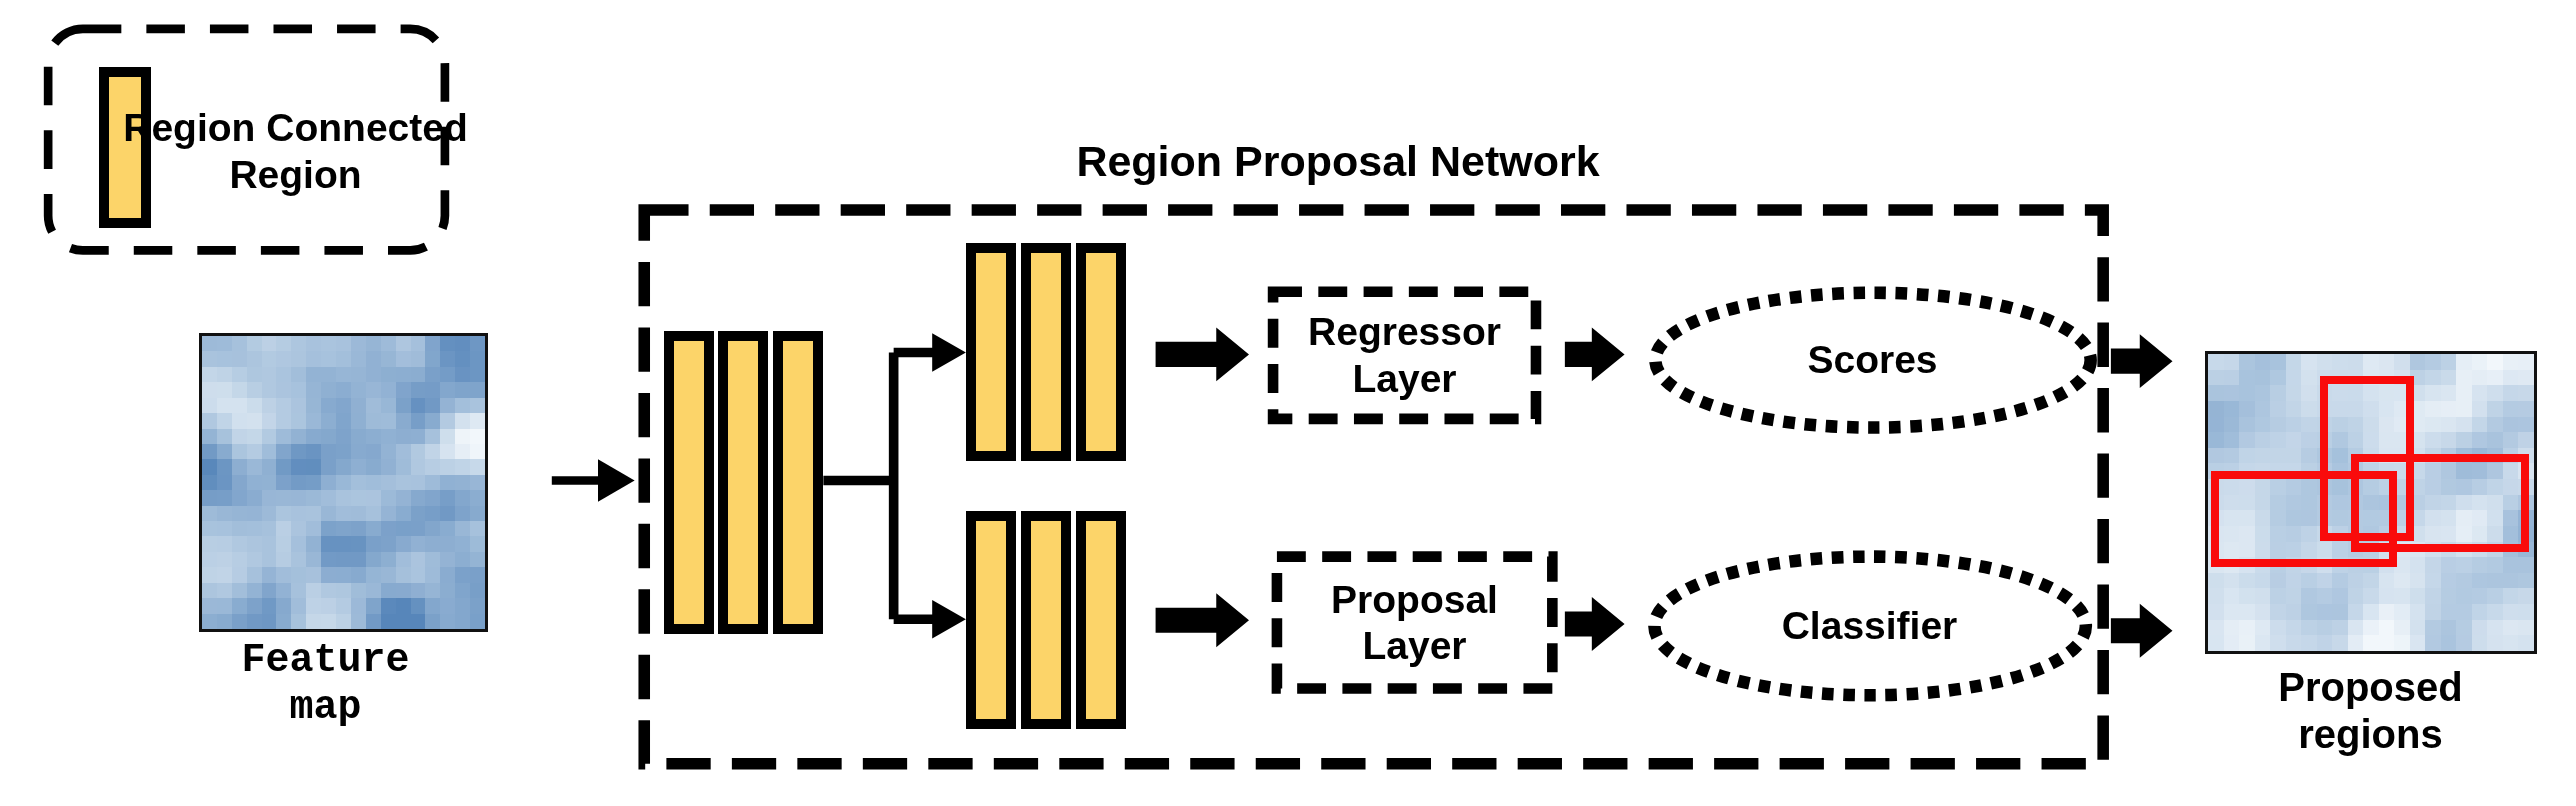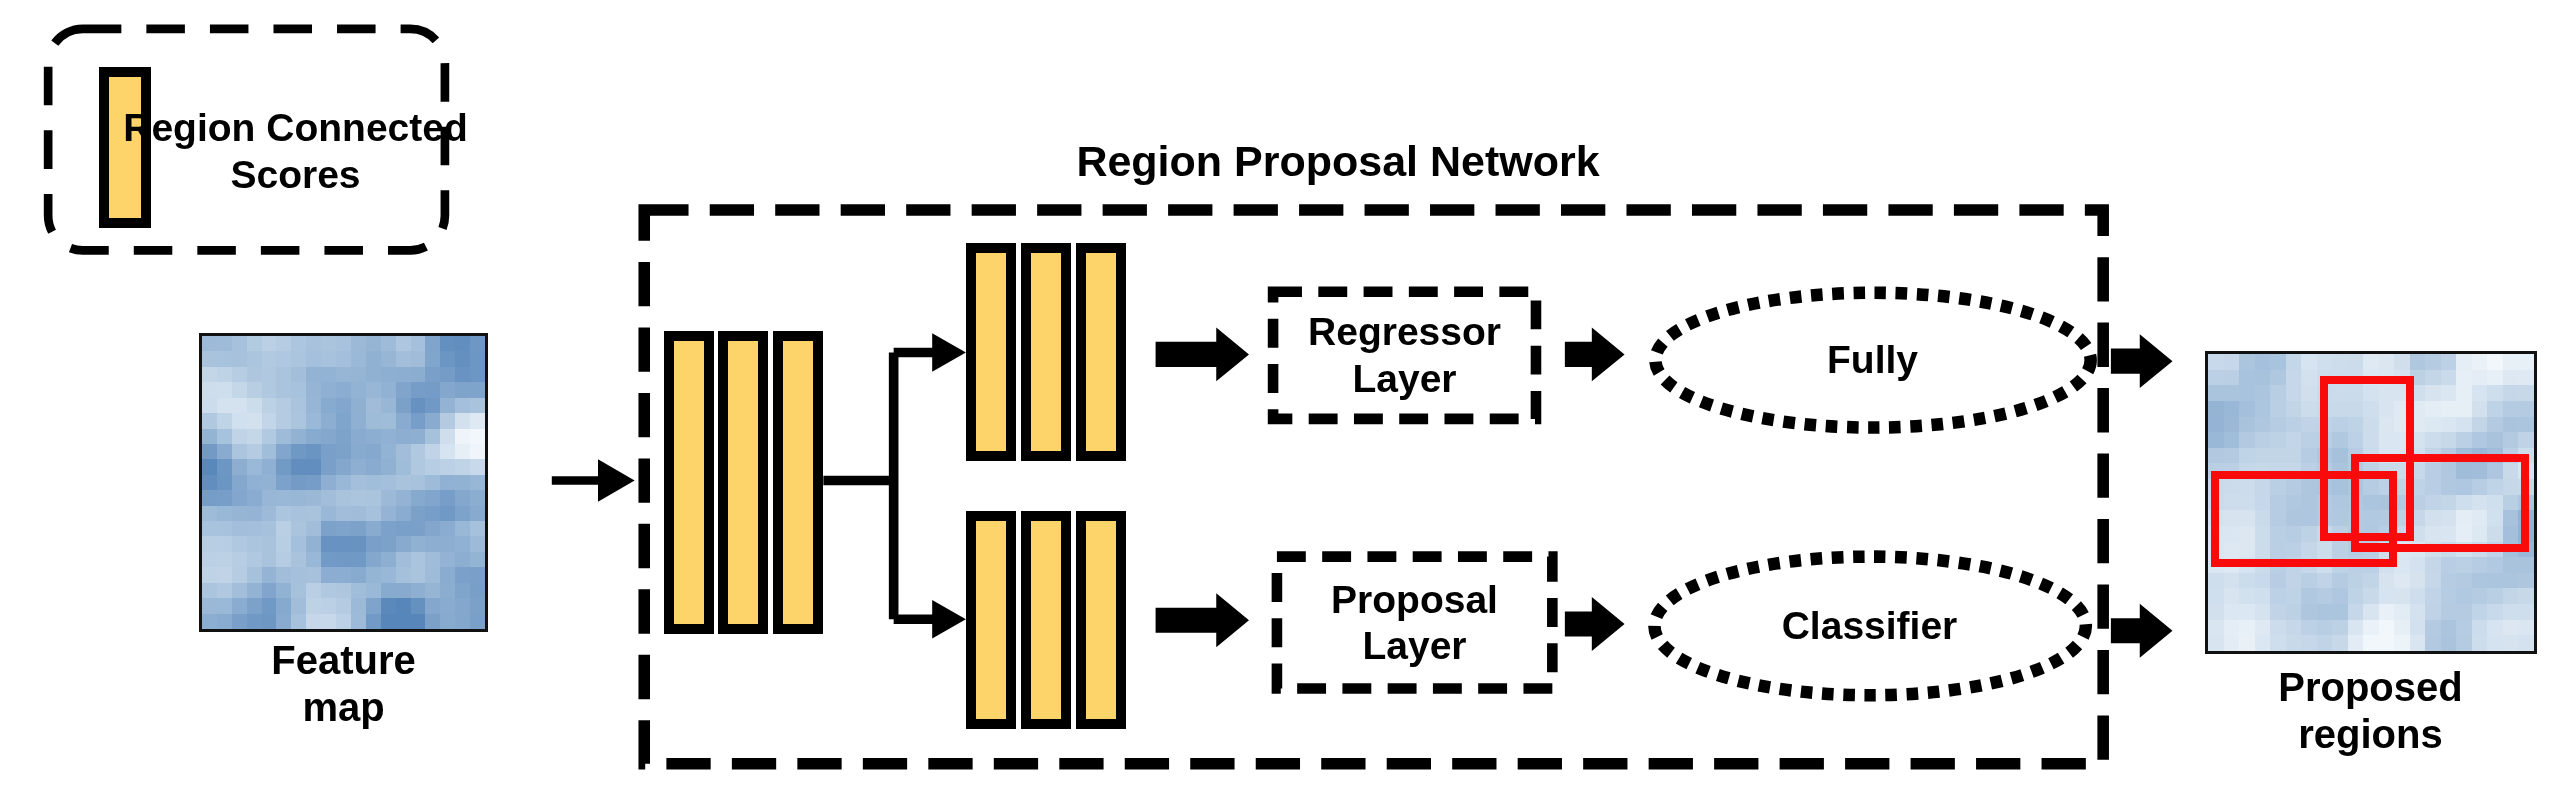--- a/index.html
+++ b/index.html
@@ -81,21 +81,21 @@
     <polygon points="1625,355 1653,355 1653,340 1687,368 1653,396 1653,381 1625,381" fill="#000"></polygon>
     <polygon points="1200,631 1263,631 1263,616 1297,644 1263,672 1263,657 1200,657" fill="#000"></polygon>
     <polygon points="1625,635 1653,635 1653,620 1687,648 1653,676 1653,661 1625,661" fill="#000"></polygon>
     <polygon points="2192,362 2222,362 2222,347 2256,375 2222,403 2222,388 2192,388" fill="#000"></polygon>
     <polygon points="2192,642 2222,642 2222,627 2256,655 2222,683 2222,668 2192,668" fill="#000"></polygon>
   </svg>
 
   <div class="fcbar" style="left: 99px; top: 67px; width: 52px; height: 161px; background: rgb(252, 212, 105); border-color: rgb(0, 0, 0);"></div>
   <div class="label boxlabel" style="left:151px; top:89px; width:289px; height:125px;">
     <span>Region Connected</span>
-    <span>Scores</span>
+    <span>Region</span>
   </div>
 
   <div class="pixmap" id="feature-map" style="left: 199px; top: 333px; width: 289px; height: 299px; grid-template-columns: repeat(19, 1fr); grid-template-rows: repeat(19, 1fr);">
       <div class="pixcell" style="background: rgb(157, 186, 216);"></div>
       <div class="pixcell" style="background: rgb(158, 187, 217);"></div>
       <div class="pixcell" style="background: rgb(166, 193, 220);"></div>
       <div class="pixcell" style="background: rgb(179, 203, 225);"></div>
       <div class="pixcell" style="background: rgb(188, 208, 229);"></div>
       <div class="pixcell" style="background: rgb(181, 204, 226);"></div>
       <div class="pixcell" style="background: rgb(173, 198, 223);"></div>
@@ -447,21 +447,21 @@
       <div class="pixcell" style="background: rgb(157, 186, 216);"></div>
       <div class="pixcell" style="background: rgb(114, 154, 198);"></div>
       <div class="pixcell" style="background: rgb(87, 134, 186);"></div>
       <div class="pixcell" style="background: rgb(87, 134, 186);"></div>
       <div class="pixcell" style="background: rgb(87, 134, 186);"></div>
       <div class="pixcell" style="background: rgb(123, 161, 201);"></div>
       <div class="pixcell" style="background: rgb(135, 170, 207);"></div>
       <div class="pixcell" style="background: rgb(131, 167, 205);"></div>
       <div class="pixcell" style="background: rgb(121, 160, 201);"></div>
     </div>
-  <div class="label caption" style="left:175px; top:637px; width:337px;">
+  <div class="label caption" style="left:157px; top:637px; width:337px;font-family:Liberation Mono, monospace;">
     <span>Feature</span>
     <span>map</span>
   </div>
 
   <div class="label title" style="left:953px; top:133px; width:770px; height:56px;">
     <span>Region Proposal Network</span>
   </div>
 
   <div class="fcbar" style="left: 664px; top: 331px; width: 50px; height: 303px; background: rgb(252, 212, 105); border-color: rgb(0, 0, 0);"></div>
   <div class="fcbar" style="left: 718px; top: 331px; width: 50px; height: 303px; background: rgb(252, 212, 105); border-color: rgb(0, 0, 0);"></div>
@@ -478,21 +478,21 @@
   <div class="label boxlabel" style="left:1273px; top:292px; width:263px; height:127px;">
     <span>Regressor</span>
     <span>Layer</span>
   </div>
   <div class="label boxlabel" style="left:1277px; top:557px; width:275px; height:132px;">
     <span>Proposal</span>
     <span>Layer</span>
   </div>
 
   <div class="label boxlabel" style="left:1655px; top:293px; width:435px; height:135px;">
-    <span>Fully</span>
+    <span>Scores</span>
   </div>
   <div class="label boxlabel" style="left:1654px; top:557px; width:431px; height:139px;">
     <span>Classifier</span>
   </div>
 
   <div class="pixmap" id="proposed-map" style="left: 2205px; top: 351px; width: 332px; height: 303px; grid-template-columns: repeat(21, 1fr); grid-template-rows: repeat(19, 1fr);">
       <div class="pixcell" style="background: rgb(199, 217, 234);"></div>
       <div class="pixcell" style="background: rgb(197, 215, 233);"></div>
       <div class="pixcell" style="background: rgb(171, 197, 222);"></div>
       <div class="pixcell" style="background: rgb(165, 192, 220);"></div>

